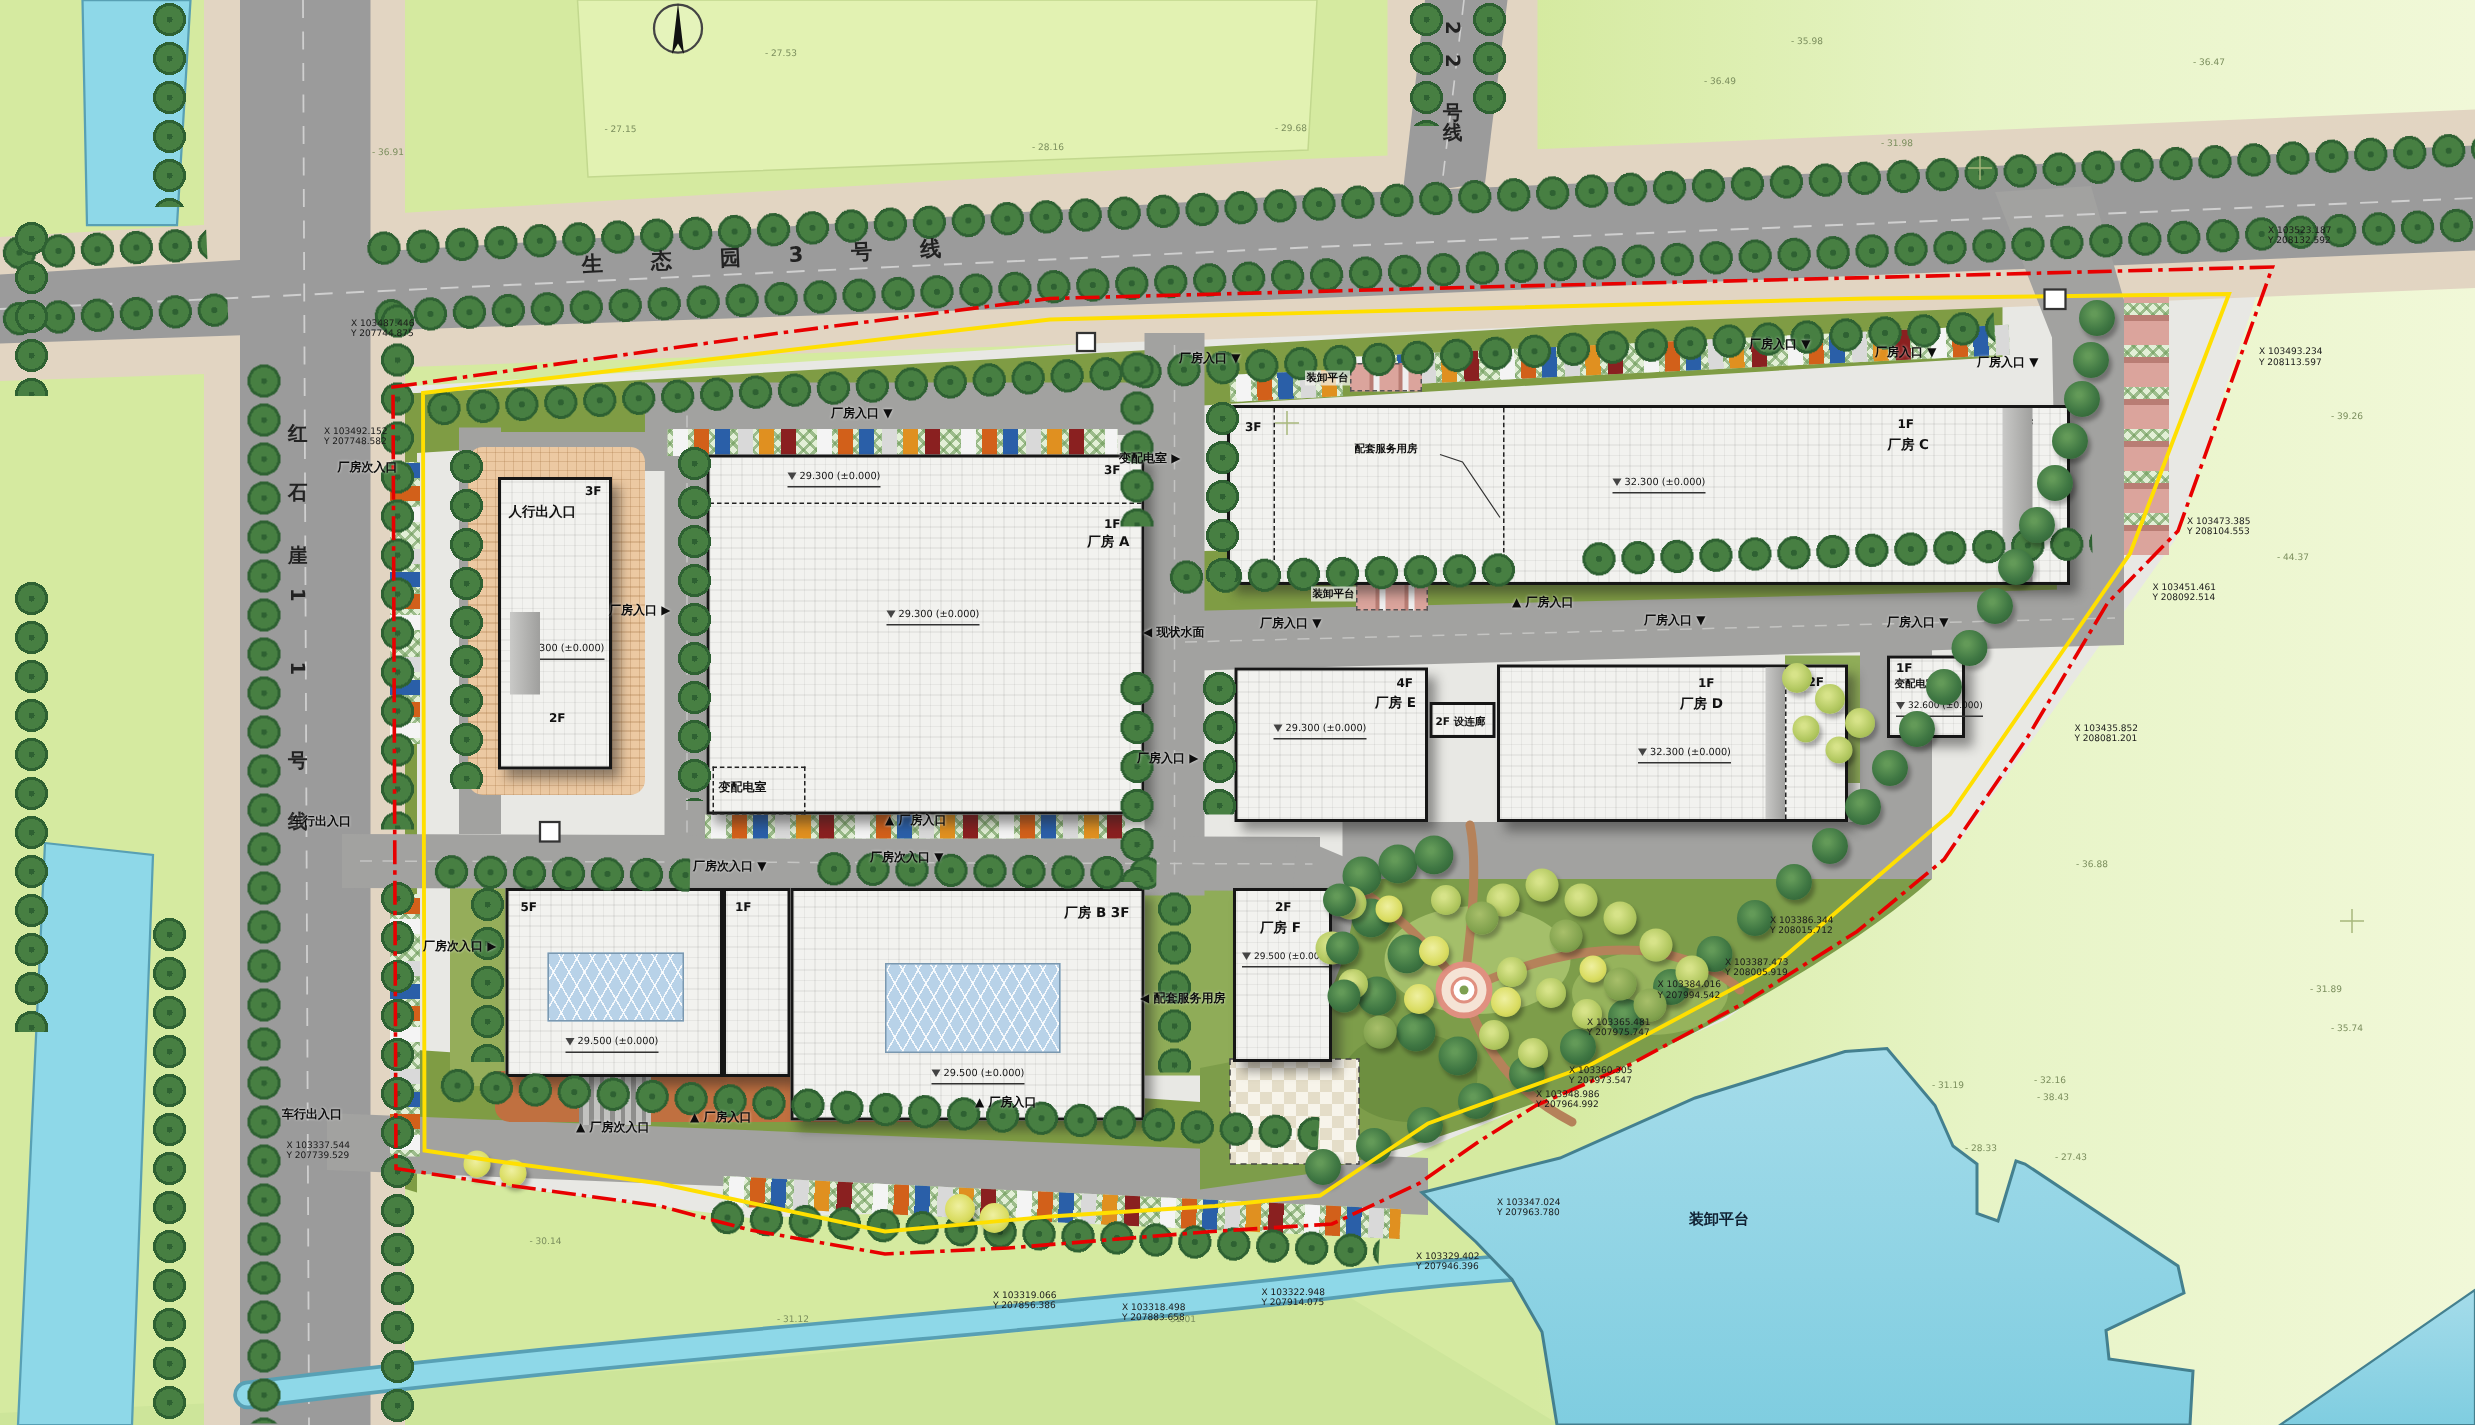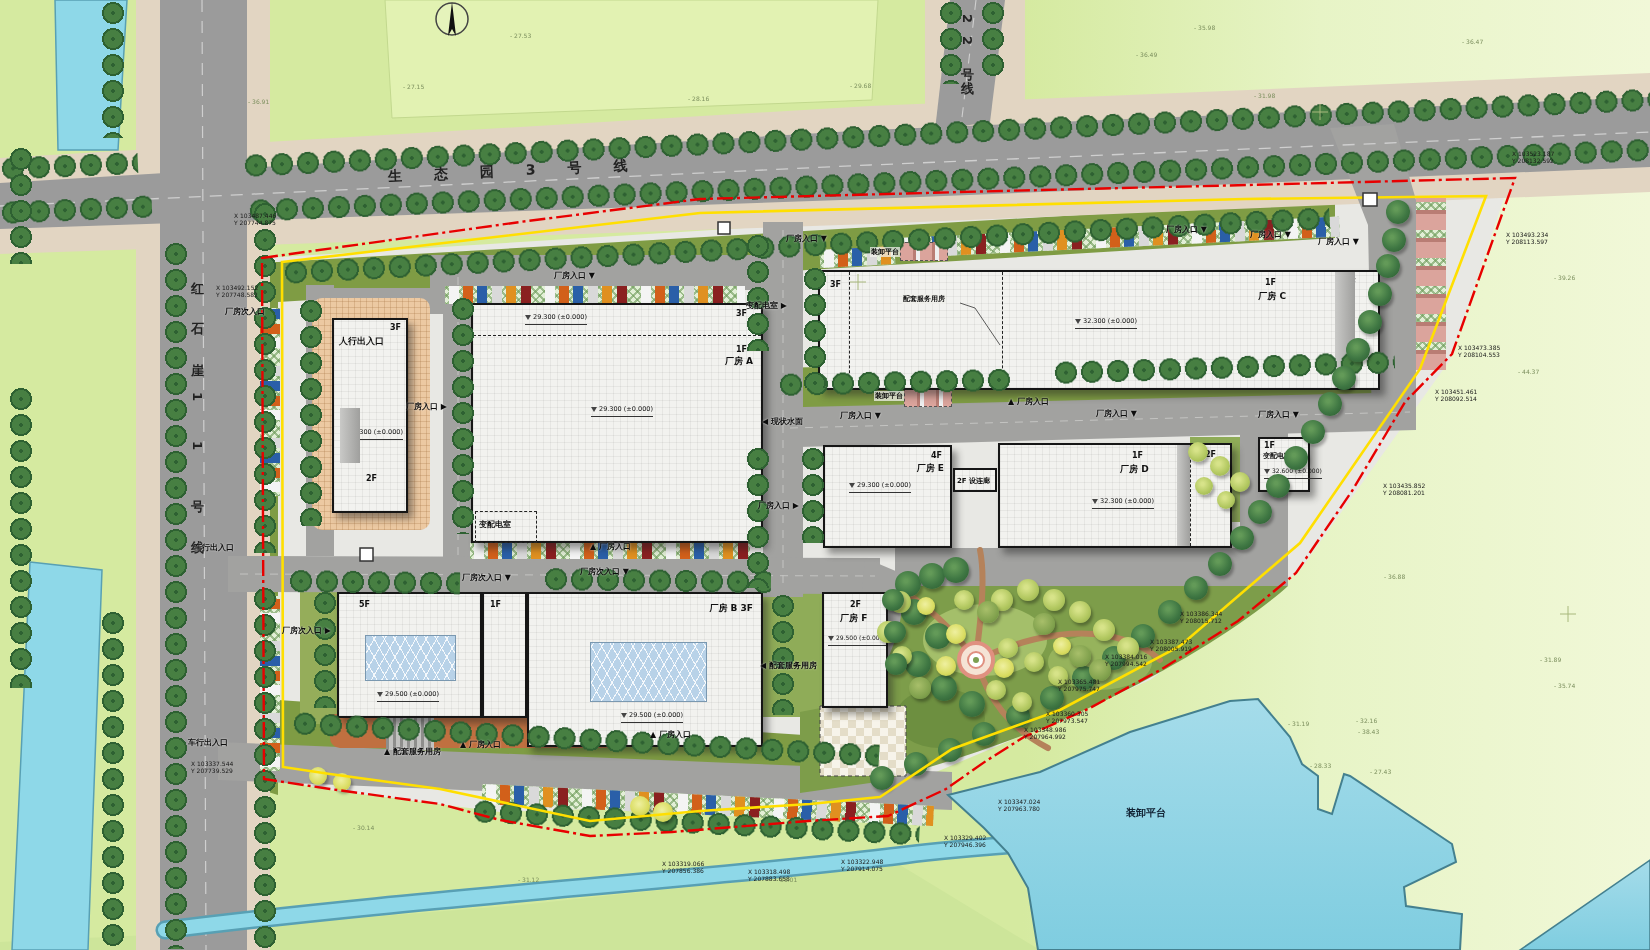--- a/index.html
+++ b/index.html
@@ -210,21 +210,21 @@
       <div class="dashv" style="left:190px;top:0;height:100%"></div>
     </div>
 
     <div class="bld" style="left:1258px;top:437px;width:52px;height:55px">
       <span class="flr" style="left:4px;top:2px">1F</span>
       <span class="bname" style="left:3px;top:12px;font-size:7px">变配电室</span>
       <span class="elev" style="left:4px;top:28px;font-size:6px">32.600 (±0.000)</span>
     </div>
 
     <div class="bld" style="left:337px;top:592px;width:145px;height:126px">
-      <span class="flr" style="left:20px;top:6px">5F</span>
+      <span class="flr" style="left:8px;top:6px">5F</span>
       <div class="skylight" style="left:26px;top:41px;width:89px;height:44px"></div>
       <span class="elev" style="left:38px;top:96px">29.500 (±0.000)</span>
     </div>
     <div class="bld" style="left:482px;top:592px;width:45px;height:126px">
       <span class="flr" style="left:6px;top:6px">1F</span>
     </div>
 
     <div class="bld" style="left:527px;top:592px;width:236px;height:155px">
       <span class="bname" style="right:8px;top:8px">厂房 B  3F</span>
       <div class="skylight" style="left:61px;top:48px;width:115px;height:58px"></div>
@@ -375,21 +375,21 @@
         <div class="lbl" style="left: 762px; top: 416px;">◀ 现状水面</div>
         <div class="lbl" style="left: 840px; top: 410px;">厂房入口 ▼</div>
         <div class="lbl" style="left: 1008px; top: 396px;">▲ 厂房入口</div>
         <div class="lbl" style="left: 1096px; top: 408px;">厂房入口 ▼</div>
         <div class="lbl" style="left: 1258px; top: 409px;">厂房入口 ▼</div>
         <div class="lbl" style="left: 758px; top: 500px;">厂房入口 ▶</div>
         <div class="lbl" style="left: 462px; top: 572px;">厂房次入口 ▼</div>
         <div class="lbl" style="left: 580px; top: 566px;">厂房次入口 ▼</div>
         <div class="lbl" style="left: 282px; top: 625px;">厂房次入口 ▶</div>
         <div class="lbl" style="left: 760px; top: 660px;">◀ 配套服务用房</div>
-        <div class="lbl" style="left: 384px; top: 746px;">▲ 配套服务用房</div>
+        <div class="lbl" style="left: 384px; top: 746px;">▲ 厂房次入口</div>
         <div class="lbl" style="left: 460px; top: 739px;">▲ 厂房入口</div>
         <div class="lbl" style="left: 650px; top: 729px;">▲ 厂房入口</div>
       </div>
 
     <div>
 
     <div class="note" style="left: 902px; top: 294px;">配套服务用房</div>
         <div class="note" style="left: 870px; top: 247px;">装卸平台</div>
         <div class="note" style="left: 874px; top: 391px;">装卸平台</div>
       </div>

